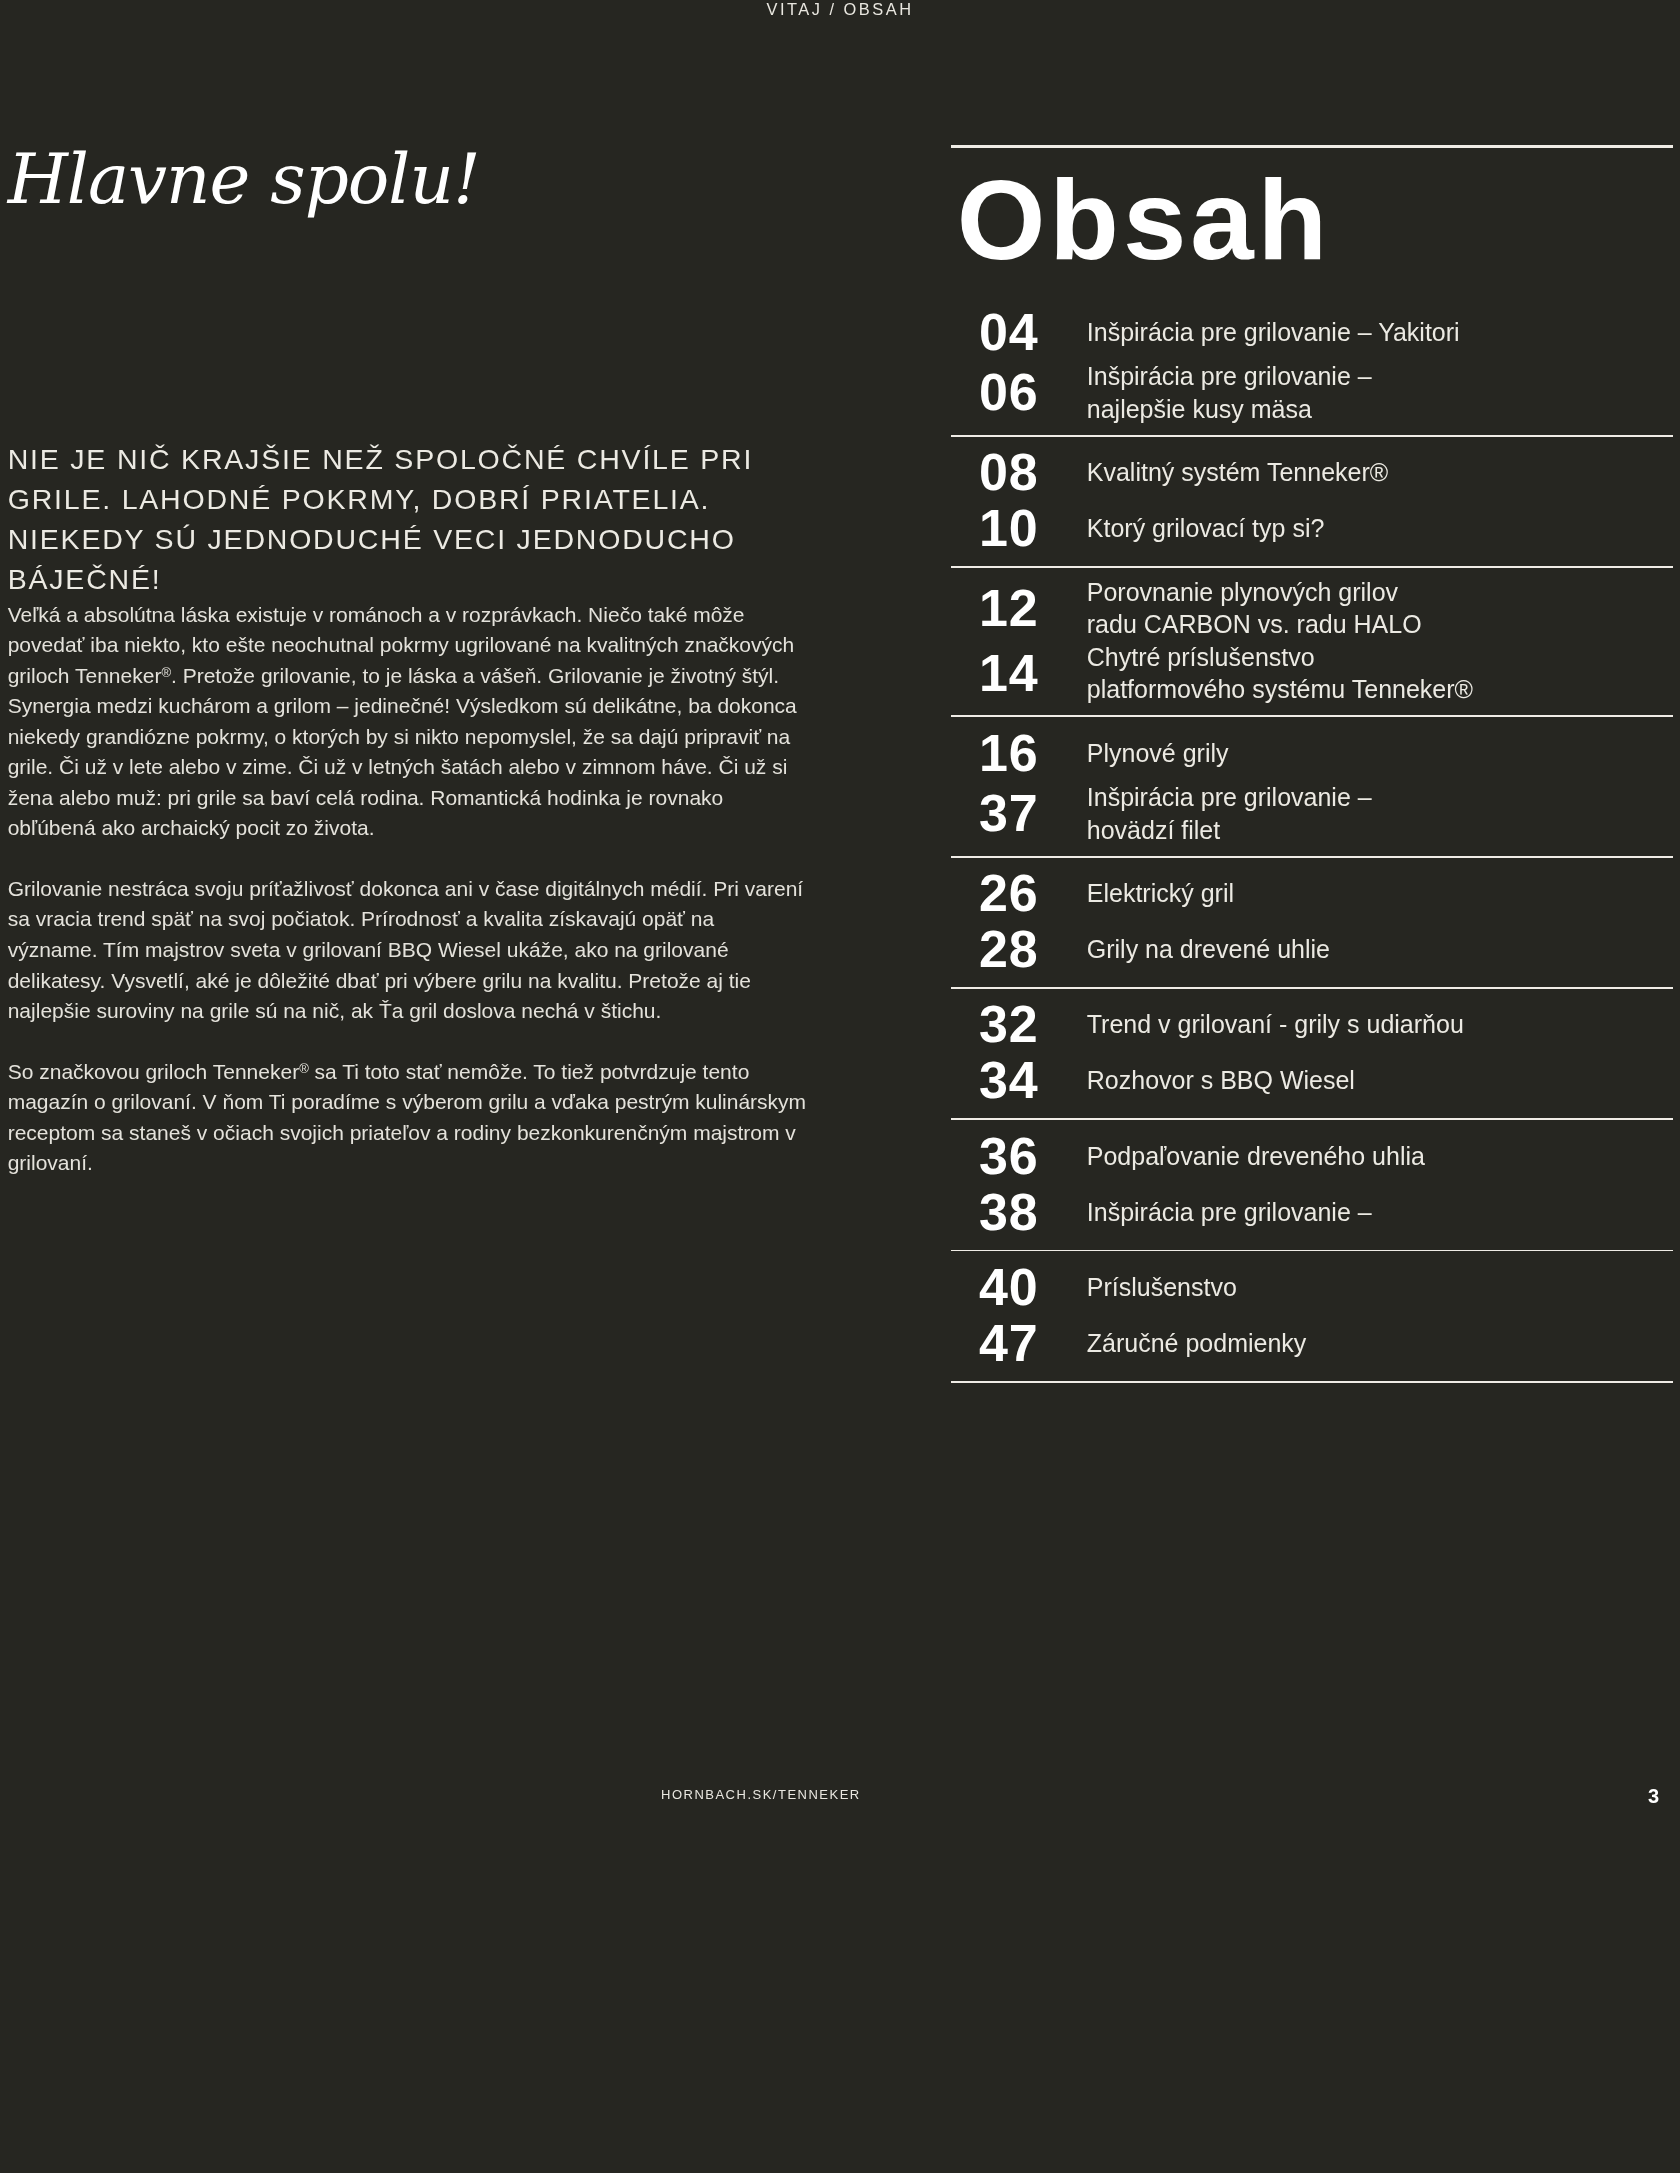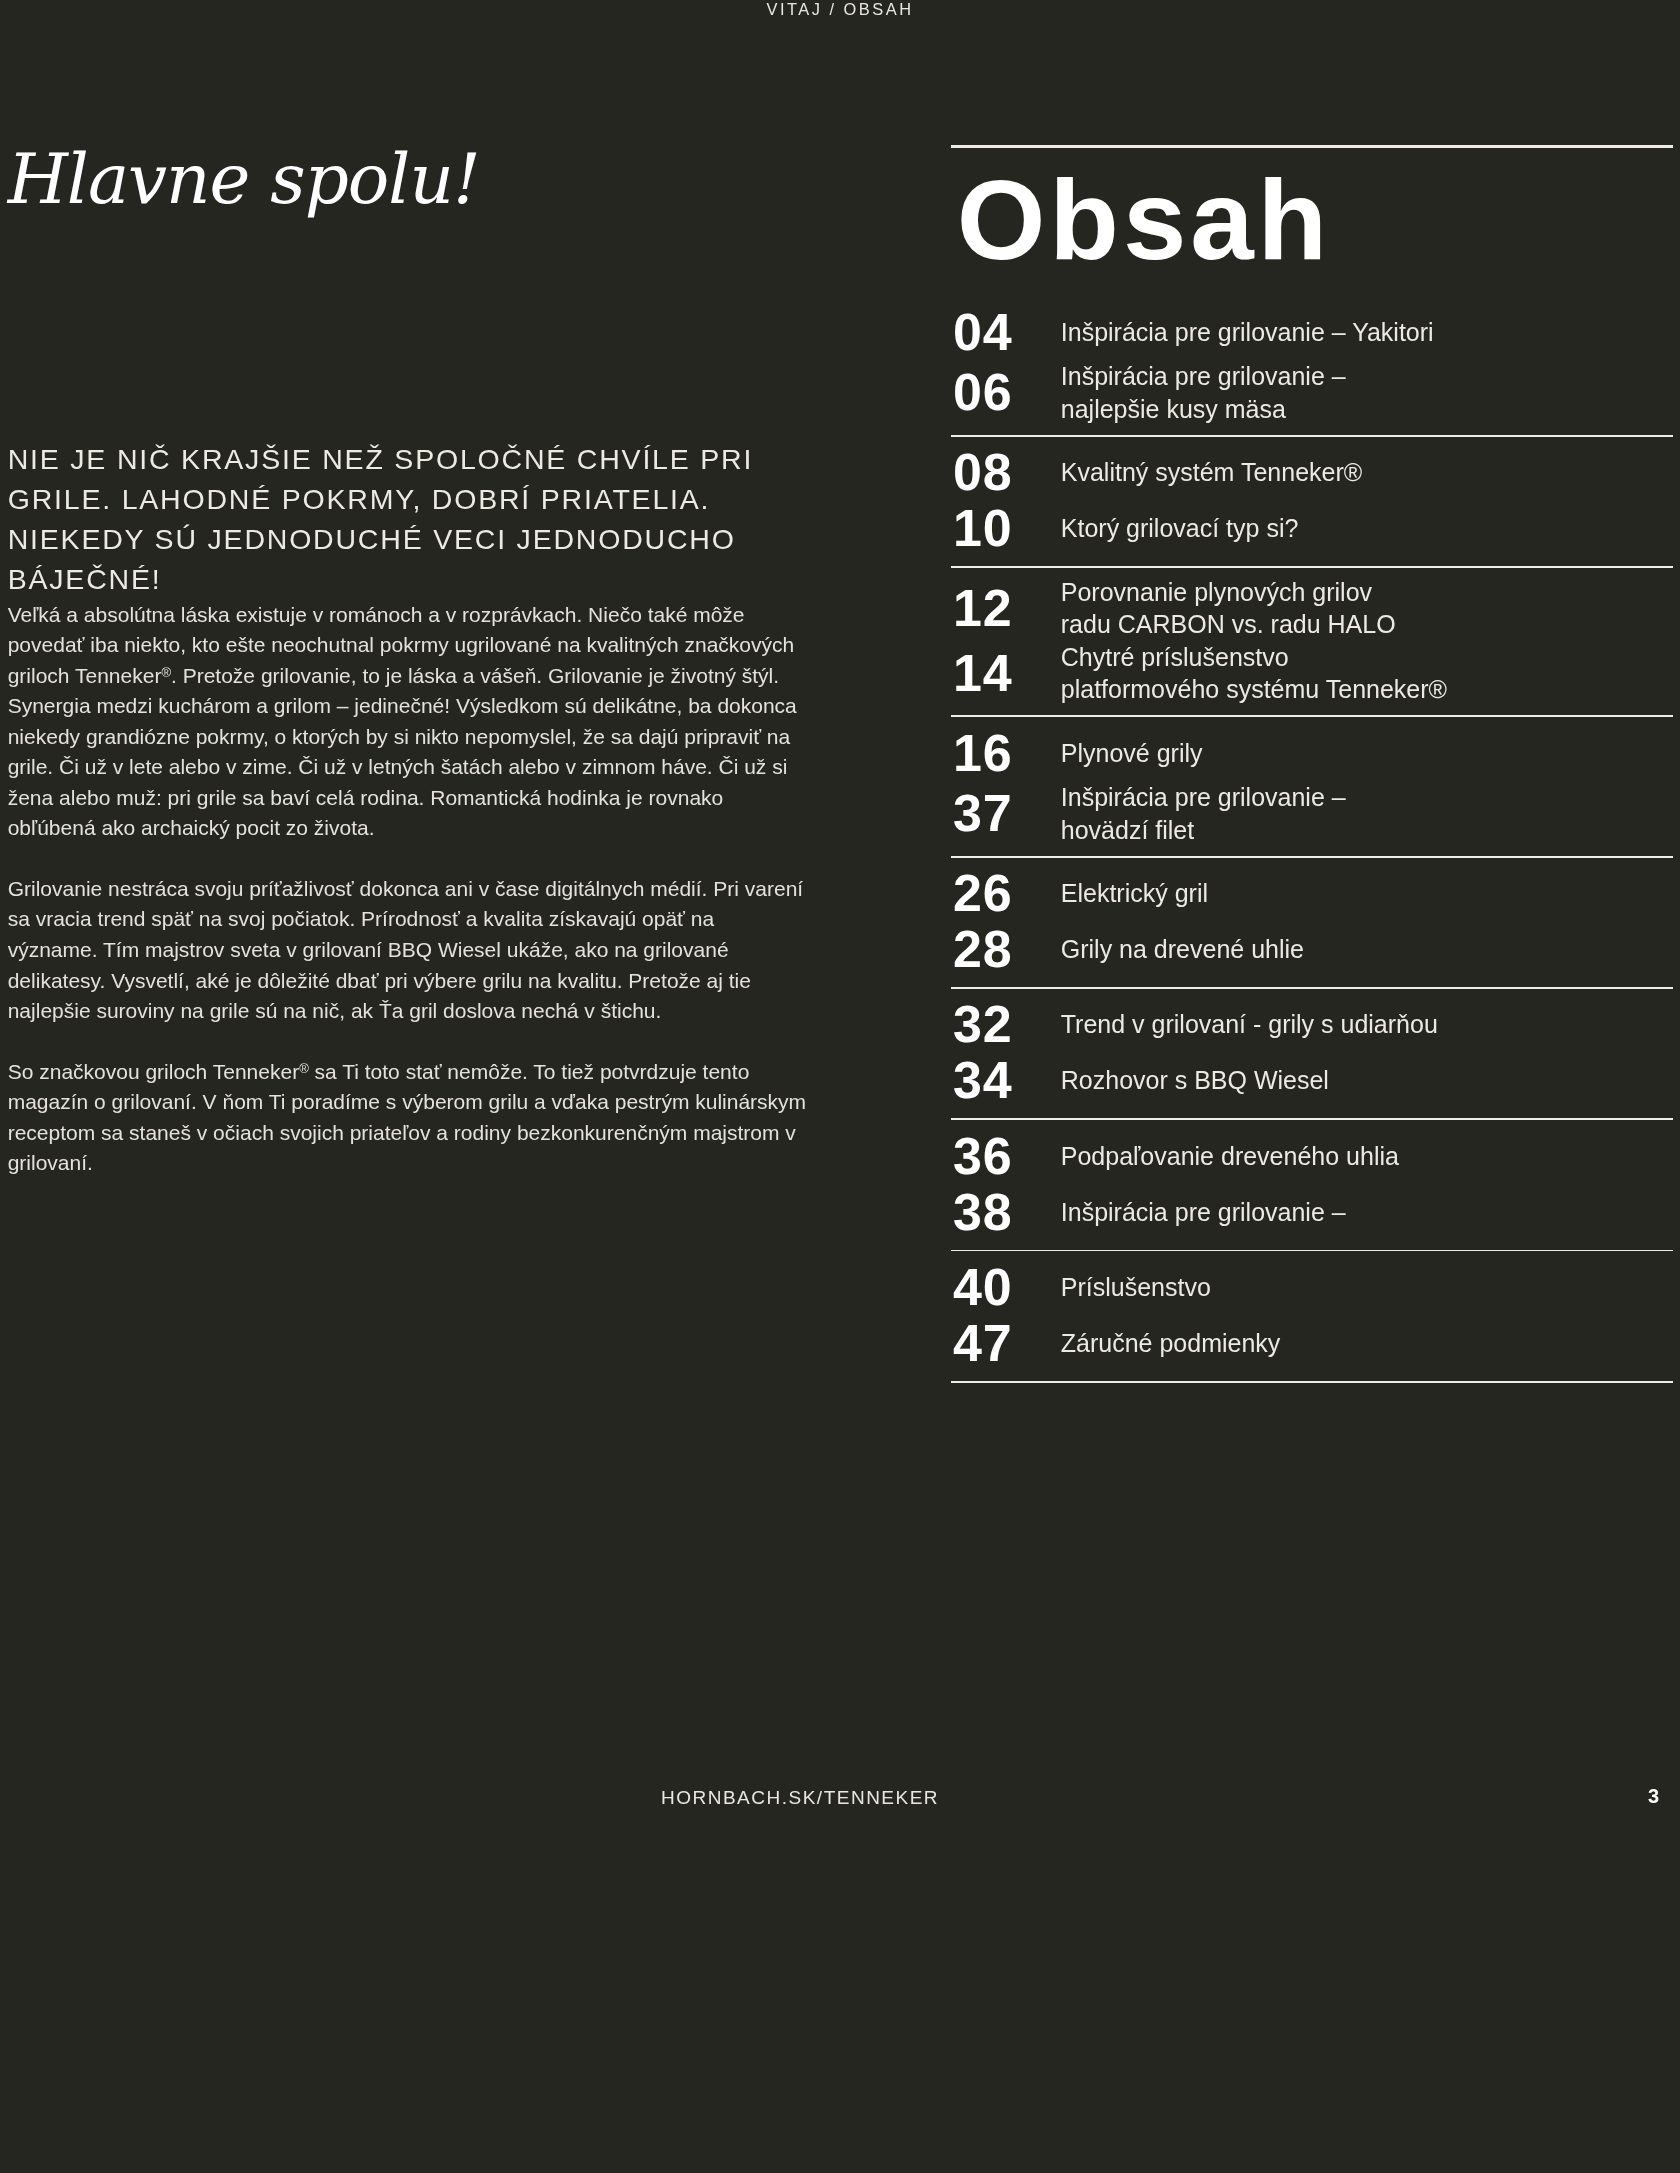--- a/index.html
+++ b/index.html
@@ -112,20 +112,21 @@
   }
 
   .toc-group {
     padding: 7.7px 0 9.7px 0;
   }
 
   .toc-row {
     display: flex;
     align-items: center;
     min-height: 56px;
+    margin-left: 26px;
   }
 
   .toc-num {
     flex: 0 0 106px;
     font-size: 52px;
     font-weight: bold;
     letter-spacing: 1px;
     line-height: 1.05;
     color: #ffffff;
     padding-left: 1.9px;
@@ -146,21 +147,21 @@
     position: absolute;
     left: 0;
     bottom: 23px;
     width: 1680px;
     height: 29px;
   }
   .footer-url {
     position: absolute;
     left: 661px;
     top: 0;
-    font-size: 19px;
+    font-size: 13px;
     letter-spacing: 1.5px;
     color: #e9e7e0;
   }
   .footer-page {
     position: absolute;
     right: 21px;
     top: -1.9px;
     font-size: 20px;
     font-weight: bold;
     color: #ffffff;

